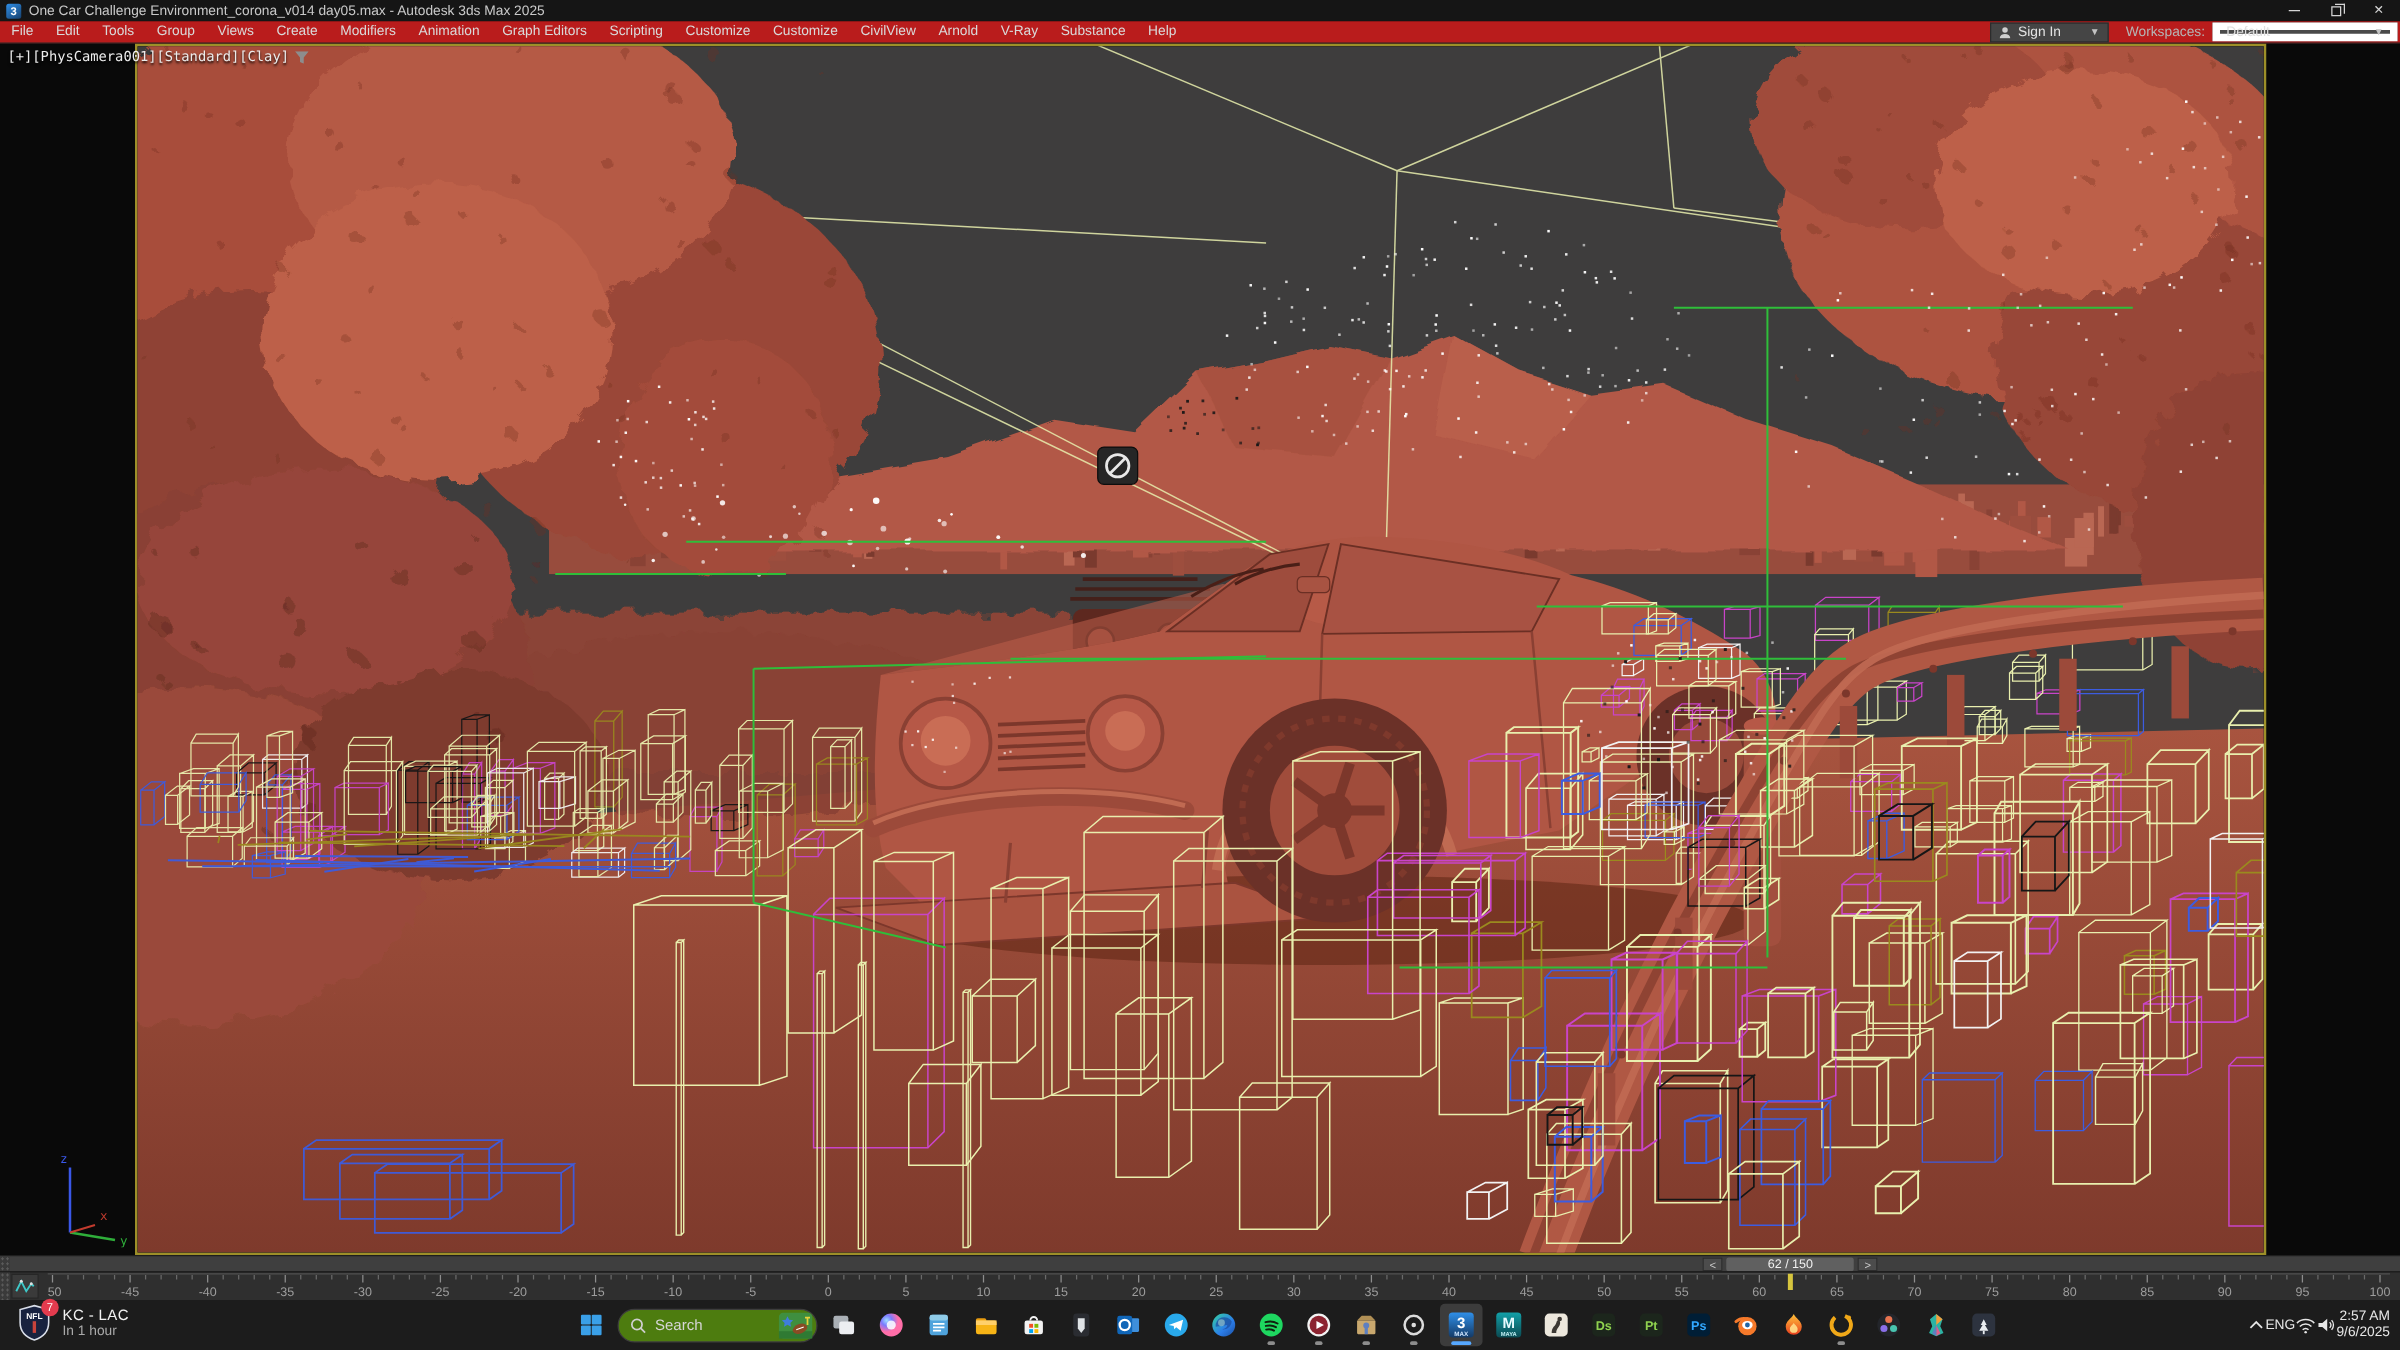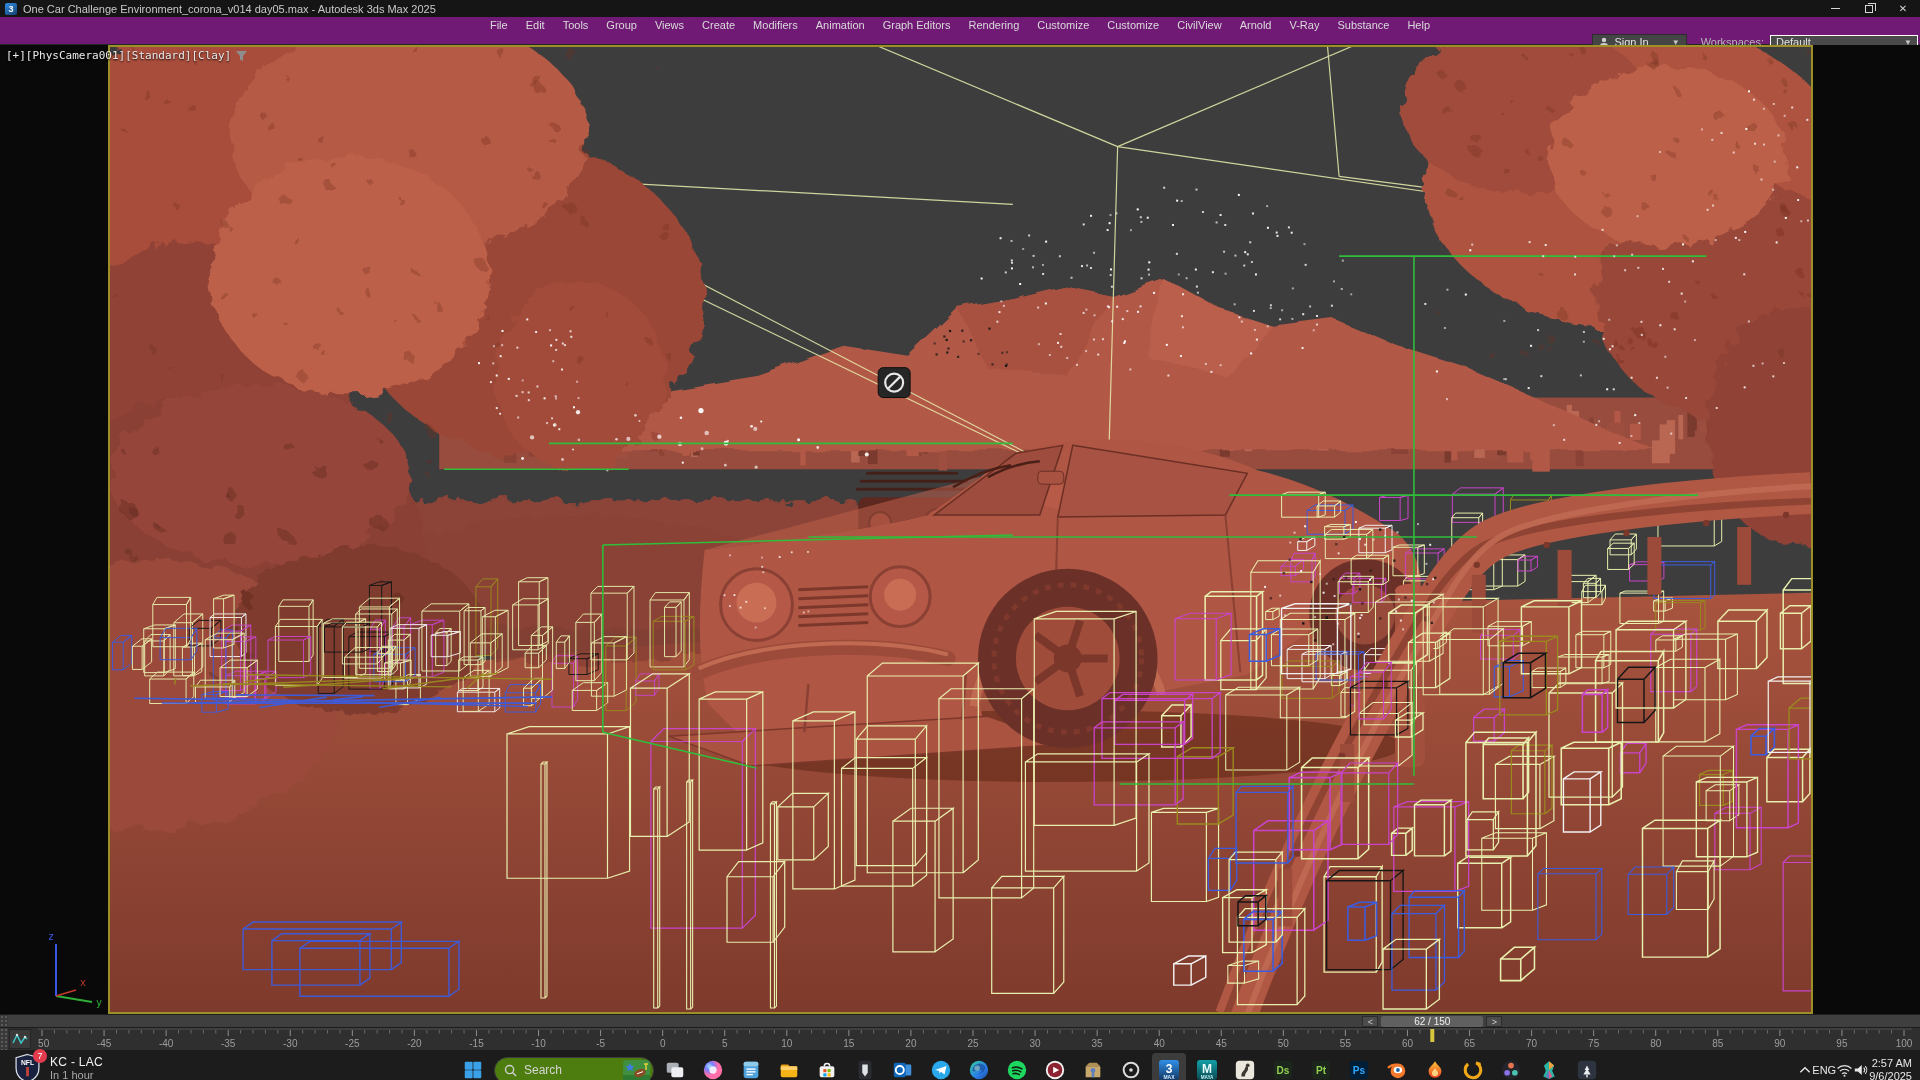--- a/index.html
+++ b/index.html
@@ -14,30 +14,30 @@
     font-weight:bold; display:flex; align-items:center; justify-content:center; }
   .win-controls { position:absolute; right:0; top:0; height:17px; display:flex; }
   .win-btn { width:34px; height:17px; display:flex; align-items:center; justify-content:center; color:#d5d5d5; }
   .min-glyph { width:9px; height:1px; background:#d5d5d5; }
   .max-glyph { width:8px; height:8px; border:1px solid #d5d5d5; position:relative; }
   .max-glyph:before { content:""; position:absolute; left:2px; top:-3px; width:7px; height:7px;
     border-top:1px solid #d5d5d5; border-right:1px solid #d5d5d5; }
   .close-glyph { font-size:10px; line-height:10px; }
 
   
-  .menubar { height:28px; background:#701a75; border-bottom:1px solid #262626;
-    display:flex; align-items:center; font-size:11px; color:#dadada; position:relative;flex-direction:column; }
+  .menubar { height:18px; background:#b91c1c; border-bottom:1px solid #262626;
+    display:flex; align-items:center; font-size:11px; color:#dadada; position:relative; }
   #menu { display:flex; }
   .menu-item { padding:0 9px; line-height:17px; cursor:default; }
   .menu-right { margin-left:auto; display:flex; align-items:center; height:18px; }
   .signin { display:flex; align-items:center; gap:5px; background:#454545; border:1px solid #2c2c2c;
     height:16px; padding:0 6px; color:#e3e3e3; }
   .signin .caret { margin-left:18px; font-size:8px; color:#c3c3c3; }
   .ws-label { color:#b5b5b5; margin:0 6px 0 14px; }
-  .ws-select { width:148px; height:15px; background:#4a4a4a; border:1px solid #ffffff;
+  .ws-select { width:148px; height:15px; background:#4a4a4a; border:6px solid #ffffff;
     color:#e0e0e0; display:flex; align-items:center; padding:0 5px; margin-right:2px;justify-content:flex-end; }
   .ws-select .caret { margin-left:auto; font-size:8px; color:#c3c3c3; }
 
   
   .viewport { position:relative; height:969px; background:#090909;padding-left:48px; }
   .frame { position:absolute; left:108px; top:0; width:1705px; height:969px;
     border:2px solid #9d8f28; }
   #scene { width:100%; height:100%; display:block; }
   .vp-label { position:absolute; left:6px; top:4px; z-index:5; display:flex; align-items:center; gap:5px;
     font-family:"DejaVu Sans Mono",monospace; font-size:11px; color:#ececec; text-shadow:0 1px 2px #000; }
@@ -142,21 +142,21 @@
   <div id="menu">
       <div class="menu-item">File</div>
       <div class="menu-item">Edit</div>
       <div class="menu-item">Tools</div>
       <div class="menu-item">Group</div>
       <div class="menu-item">Views</div>
       <div class="menu-item">Create</div>
       <div class="menu-item">Modifiers</div>
       <div class="menu-item">Animation</div>
       <div class="menu-item">Graph Editors</div>
-      <div class="menu-item">Rendering</div>
+      <div class="menu-item">Scripting</div>
       <div class="menu-item">Customize</div>
       <div class="menu-item">Customize</div>
       <div class="menu-item">CivilView</div>
       <div class="menu-item">Arnold</div>
       <div class="menu-item">V-Ray</div>
       <div class="menu-item">Substance</div>
       <div class="menu-item">Help</div>
     </div>
   <div class="menu-right">
     <div class="signin">

